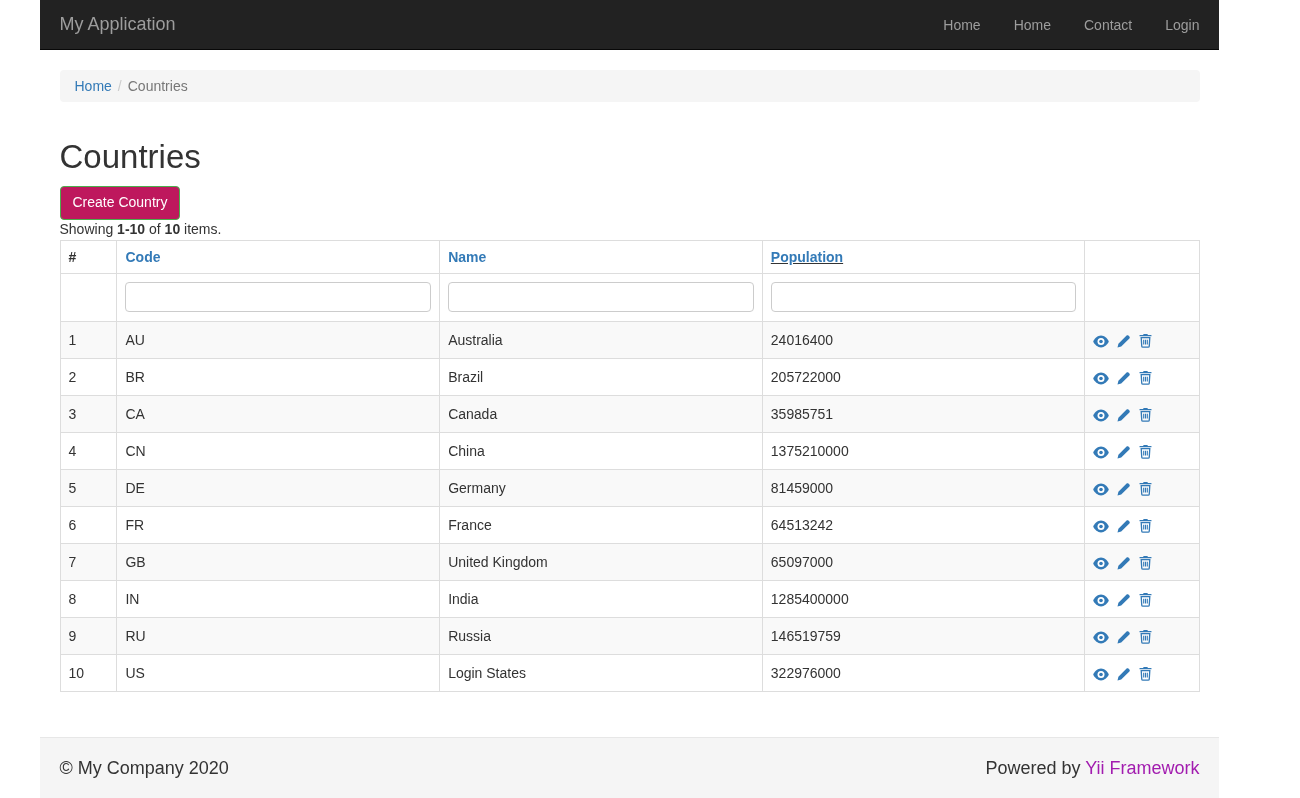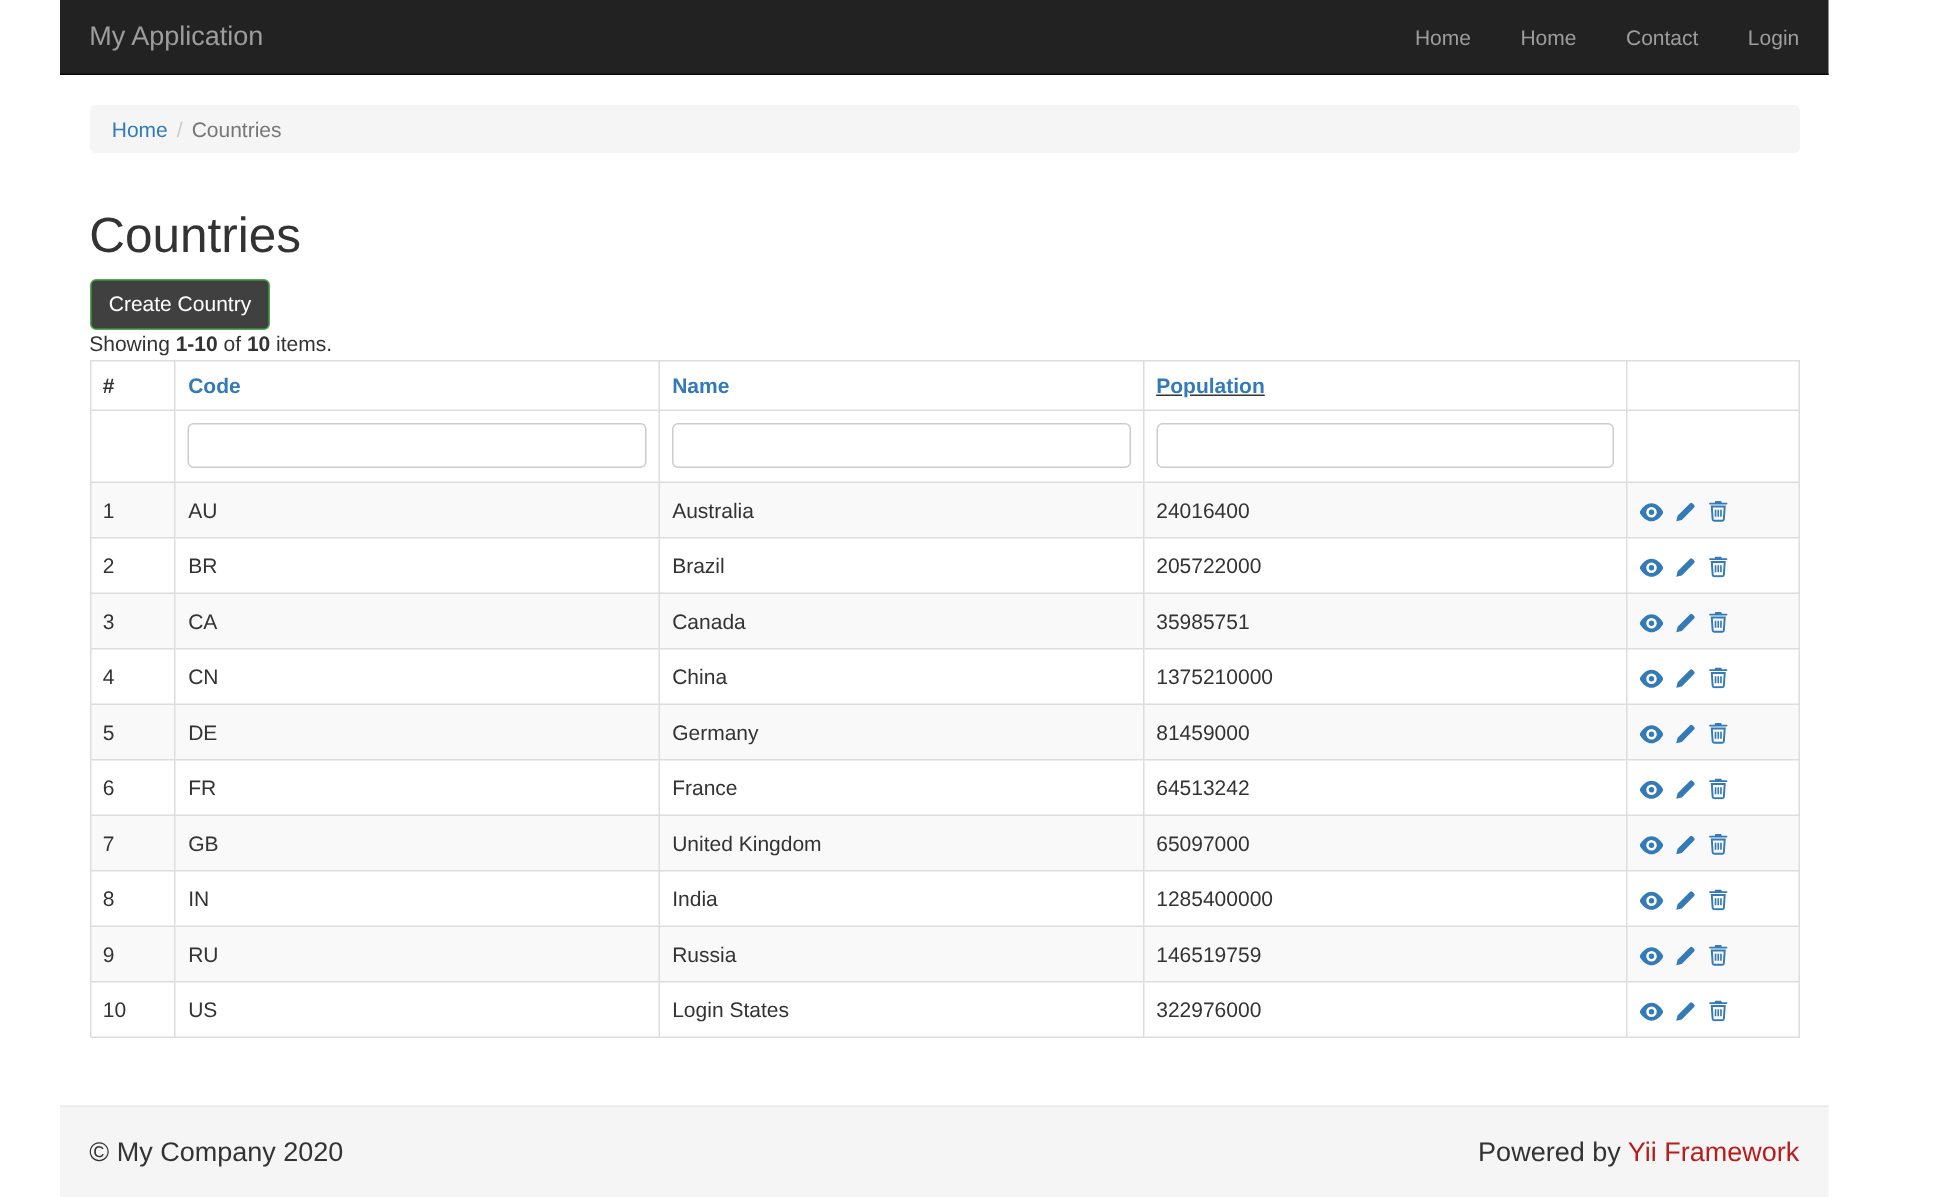--- a/index.html
+++ b/index.html
@@ -26,21 +26,21 @@
     background: #f5f5f5; border-radius: 4px;
     padding: 8px 15px; margin: 20px 0 36px 0; font-size: 14px;
   }
   .breadcrumb a { color: #337ab7; text-decoration: none; }
   .breadcrumb .sep { color: #ccc; padding: 0 6px; }
   .breadcrumb .active { color: #777; }
 
   h1.page-title { font-size: 33px; font-weight: normal; margin: 22px 0 10px 0; color: #333; }
 
   .btn-success {
-    display: inline-block; background: #404040; border: 1px solid #4cae4c;
+    display: inline-block; background: #be185d; border: 1px solid #4cae4c;
     color: #fff; padding: 6px 12px; font-size: 14px; line-height: 1.42857;
     border-radius: 4px; cursor: pointer; text-decoration: none;
   }
 
   .summary { margin: 1px 0 3px 0; font-size: 14px; }
   .summary b { font-weight: bold; }
 
   
   table.grid { width: 100%; border-collapse: collapse; font-size: 14px; background: #fff; }
   table.grid th, table.grid td {
@@ -67,21 +67,21 @@
   .action-cell { white-space: nowrap; }
   .action { display: inline-block; margin-right: 5px; text-decoration: none; line-height: 1; }
   .action svg { vertical-align: middle; }
 
   
   footer.footer {
     background: #f5f5f5; border-top: 1px solid #e7e7e7;
     height: 61px; flex: 0 0 auto;
   }
   footer .container { display: flex; justify-content: space-between; align-items: center; height: 100%; font-size: 18px; }
-  footer a { color: #b91c1c; text-decoration: none; }
+  footer a { color: #a21caf; text-decoration: none; }
 </style>
 </head>
 <body>
 
 <div class="page">
 
   <div class="navbar">
     <div class="container">
       <a href="#" class="brand">My Application</a>
       <div class="nav">

